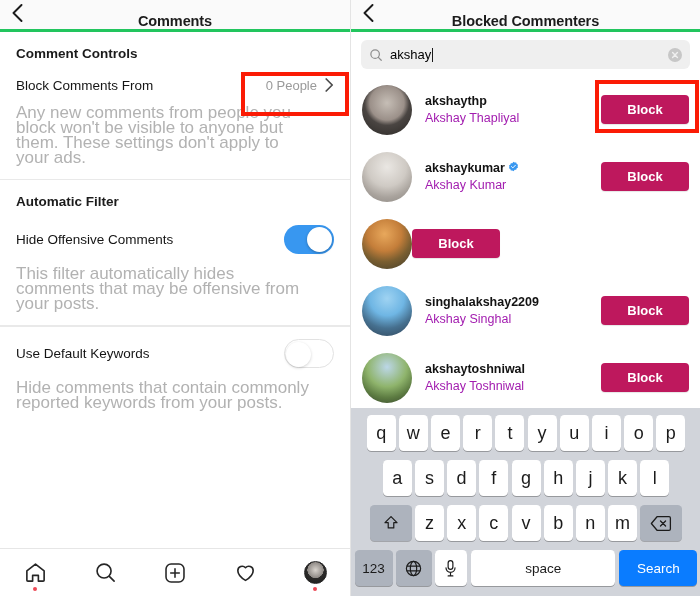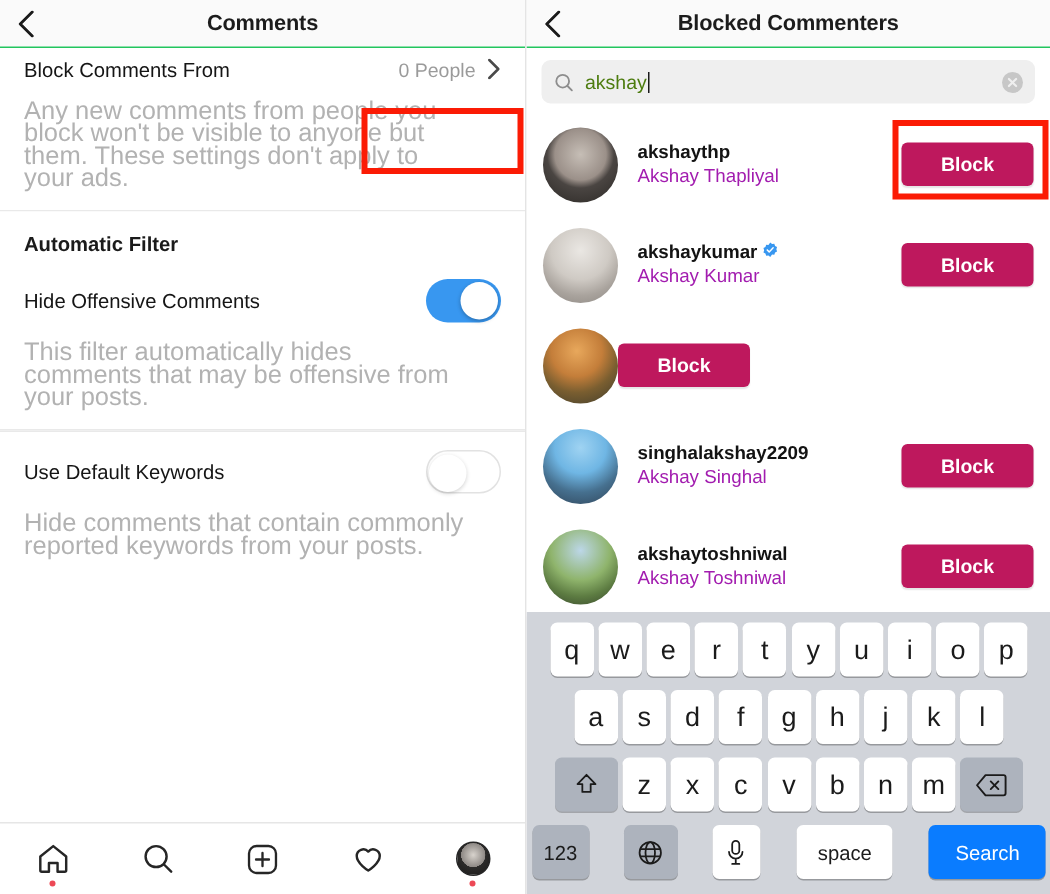--- a/index.html
+++ b/index.html
@@ -11,22 +11,22 @@
   }
   .screen { position: relative; width: 700px; height: 596px; display: flex; }
 
   
   .panel { width: 350px; height: 596px; position: relative; background: #fff; overflow: hidden; }
   .panel.right { border-left: 1px solid #e4e4e4; }
 
   
   .navbar {
     height: 32px; background: #fafafa;
-    border-bottom: 1px solid #22c55e;
-    display: flex; align-items: center; position: relative;
+    border-bottom: 3px solid #22c55e;
+    display: flex; align-items: flex-end; position: relative;
   }
   .back-chevron {
     width: 34px; height: 32px; display: flex; align-items: center; justify-content: center;
     flex: 0 0 auto;
   }
   .back-chevron svg { display: block; }
   .nav-title {
     position: absolute; left: 0; right: 0; text-align: center;
     font-size: 14.5px; font-weight: 700; color: #1c1c1c; letter-spacing: -0.1px;
     pointer-events: none;
@@ -92,21 +92,21 @@
     overflow: hidden;
   }
 
   
   .search-wrap { padding: 8px 10px 7px 10px; background: #fff; }
   .search-field {
     height: 29px; background: #efefef; border-radius: 6px;
     display: flex; align-items: center; padding: 0 8px; gap: 7px;
   }
   .search-text {
-    flex: 1; font-size: 13px; color: #4d7c0f;
+    flex: 1; font-size: 13px; color: #000000;
     display: flex; align-items: center;
   }
   .caret { display: inline-block; width: 1px; height: 14px; background: #1b1b1b; margin-left: 1px; }
   .clear-btn {
     width: 14px; height: 14px; border-radius: 50%; background: #c7c7c7;
     display: flex; align-items: center; justify-content: center; flex: 0 0 auto;
   }
 
   
   .user-list { background: #fff; }
@@ -129,21 +129,21 @@
     flex: 0 0 auto; border: none; font-family: inherit;
     box-shadow: 0 1px 1px rgba(0,0,0,.10);
   }
 
   
   .keyboard {
     position: absolute; left: 0; bottom: 0; width: 350px; height: 188px;
     background: #d1d4da; padding-top: 7px;
   }
   .krow { display: flex; justify-content: center; align-items: center; margin-bottom: 9px; }
-  .krow:last-child { margin-bottom: 0; gap: 20px; }
+  .krow:last-child { margin-bottom: 0; }
   .key {
     background: #fff; border-radius: 4.5px; height: 36px;
     display: flex; align-items: center; justify-content: center;
     font-size: 18px; color: #1b1b1b; font-weight: 400;
     box-shadow: 0 1px 0 rgba(0,0,0,.28);
   }
   .krow1 .key { width: 29px; margin: 0 1.6px; }
   .krow2 { padding: 0 0; }
   .krow2 .key { width: 29px; margin: 0 1.6px; }
   .krow3 .key { width: 29px; margin: 0 1.6px; }
@@ -169,20 +169,21 @@
     <div class="navbar">
       <div class="back-chevron">
         <svg width="11" height="18" viewBox="0 0 11 18" fill="none">
           <path d="M9.5 1L1.5 9L9.5 17" stroke="#1b1b1b" stroke-width="1.9" stroke-linecap="round" stroke-linejoin="round"></path>
         </svg>
       </div>
       <div class="nav-title">Comments</div>
     </div>
 
     <div class="section">
+      <div class="section-title">Comment Controls</div>
       <div class="row">
         <span class="row-label">Block Comments From</span>
         <span class="row-value">
           <span>0 People</span>
           <svg class="chev" width="9" height="14" viewBox="0 0 9 14" fill="none">
             <path d="M1.2 1L7.2 7L1.2 13" stroke="#4a4a4a" stroke-width="1.7" stroke-linecap="round" stroke-linejoin="round"></path>
           </svg>
         </span>
       </div>
       <div class="helper">Any new comments from people you block won't be visible to anyone but them. These settings don't apply to your ads.</div>

